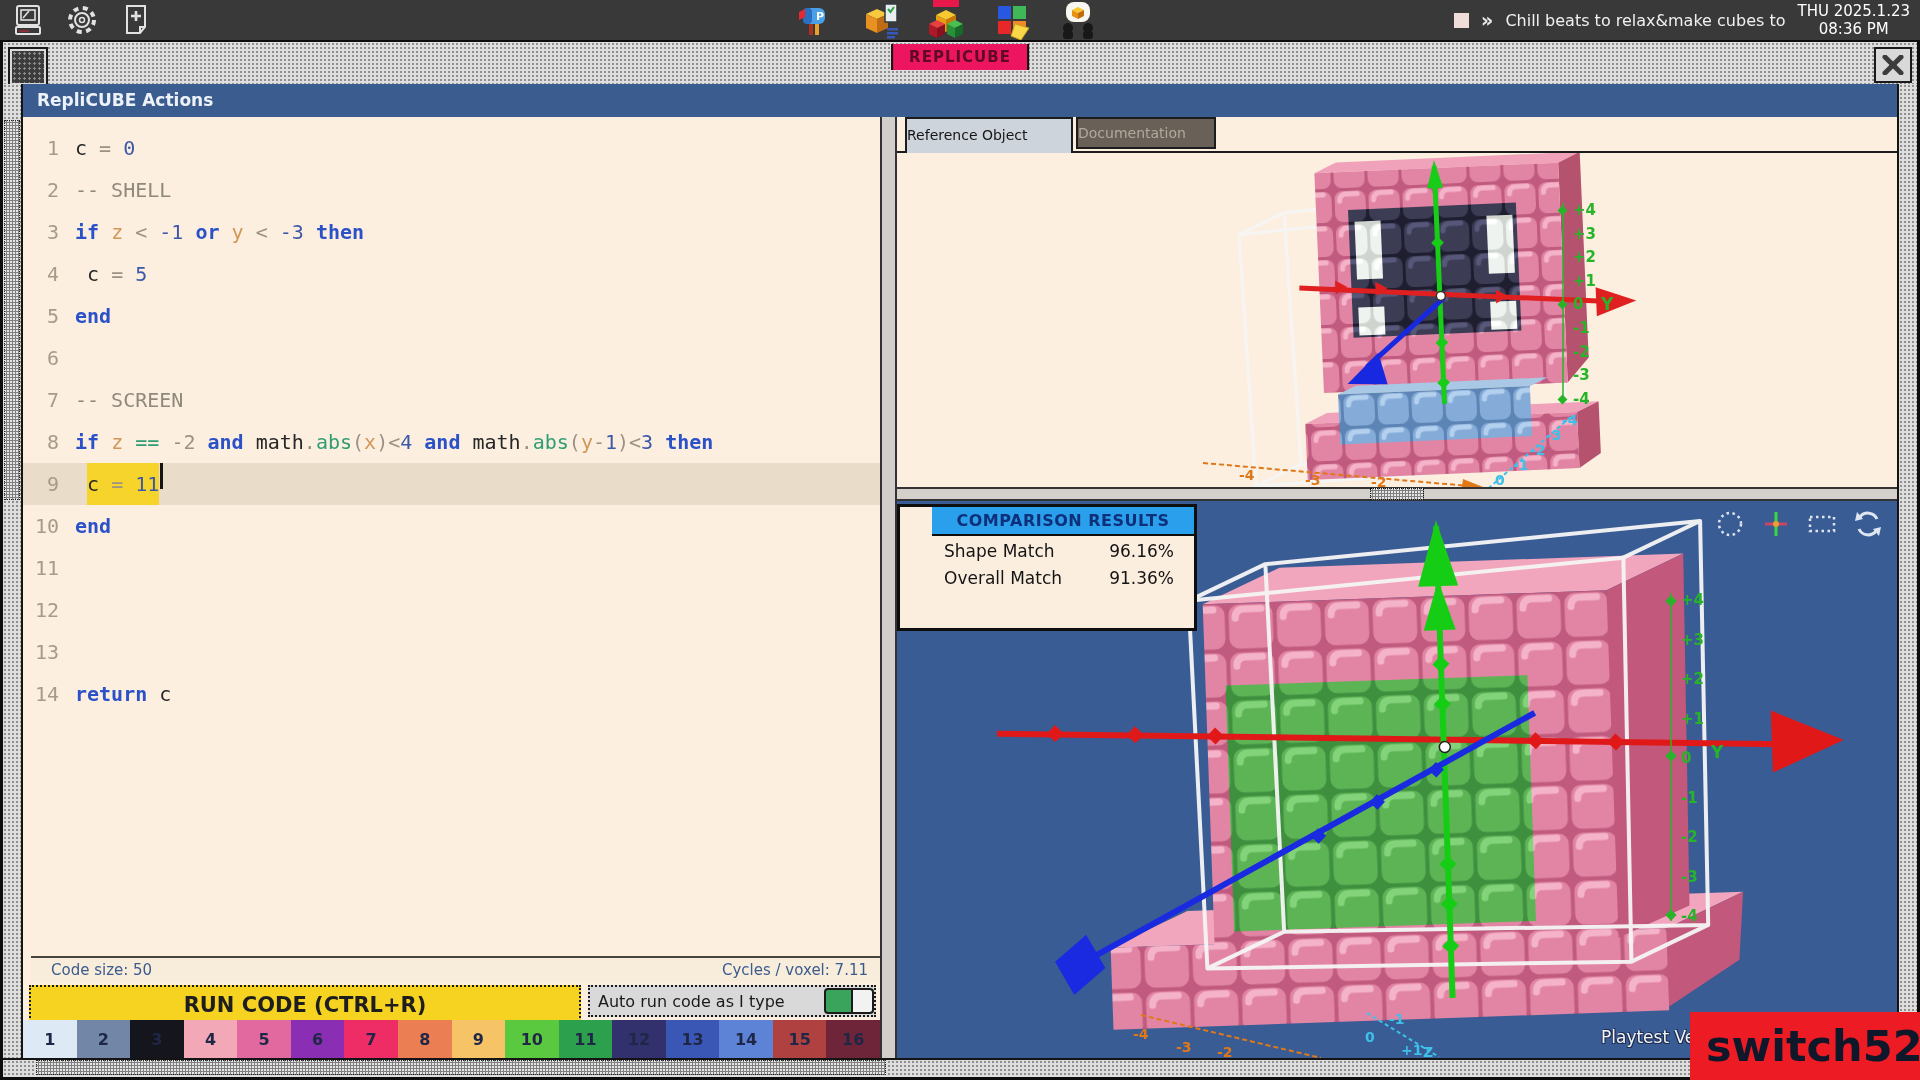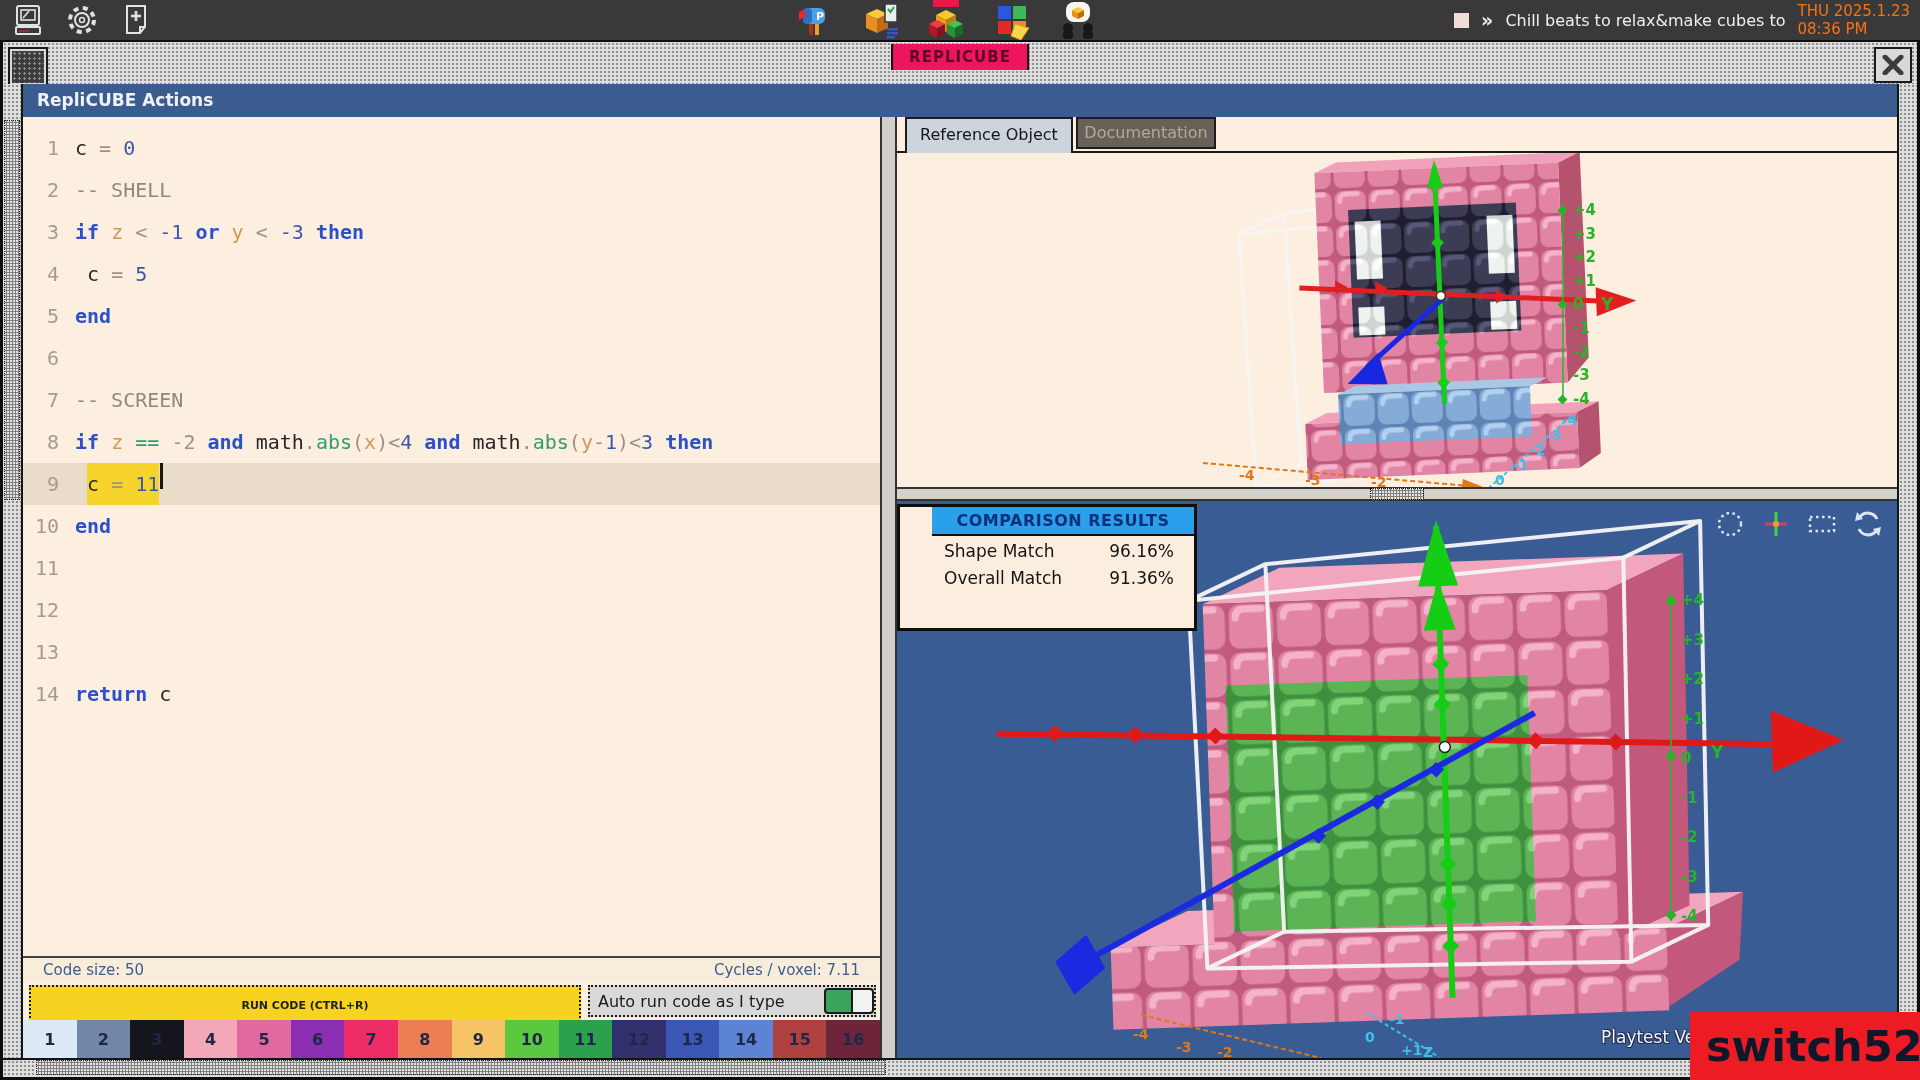--- a/index.html
+++ b/index.html
@@ -9,21 +9,21 @@
   
   .topbar{position:absolute;left:0;top:0;width:1920px;height:40px;background:#393939;}
   .tb-left{position:absolute;left:10px;top:2px;display:flex;gap:18px;align-items:center;height:36px;}
   .tb-icon{width:36px;height:36px;display:block;}
   .tb-center{position:absolute;left:795px;top:0;display:flex;gap:28px;align-items:flex-end;height:40px;}
   .px-icon{width:38px;height:40px;display:block;}
   .tb-right{position:absolute;right:10px;top:0;height:40px;display:flex;align-items:center;gap:12px;}
   .stop-sq{width:15px;height:15px;background:#f0dcd8;display:inline-block;}
   .chev{color:#e9e9e9;font-size:19px;font-weight:bold;}
   .np-text{color:#f0f0f0;font-size:16px;white-space:nowrap;}
-  .dt{color:#f97316;font-size:15px;line-height:1.2;text-align:left;}
+  .dt{color:#ffffff;font-size:15px;line-height:1.2;text-align:center;}
 
   
   .dither{background-color:#dedede;background-image:radial-gradient(#8f8f8f 1px, transparent 1.3px);background-size:4px 4px;}
   .dither2{background-color:#e6e6e6;background-image:radial-gradient(#7f7f7f 1px, transparent 1.2px);background-size:3px 3px;}
 
   
   .titlebar{position:absolute;left:3px;top:42px;right:3px;height:42px;border-bottom:2px solid #111;}
   .menu-btn{position:absolute;left:8px;top:47px;width:32px;height:32px;background:#d9d9d9;border:2px solid #1a1a1a;padding:2px;cursor:pointer;}
   .menu-btn .inner{width:100%;height:100%;background:#3c3c3c;background-image:radial-gradient(#8a8a8a 1px, transparent 1.2px);background-size:5px 5px;}
   .win-title{position:absolute;left:50%;transform:translateX(-50%);top:44px;height:26px;line-height:26px;
@@ -49,42 +49,42 @@
   .tk-k{color:#2b51c8;font-weight:600;}
   .tk-i{color:#262626;}
   .tk-v{color:#d09757;}
   .tk-n{color:#3c58a8;}
   .tk-o{color:#9b9285;}
   .tk-c{color:#8f897c;}
   .tk-f{color:#2f9d73;}
   .sel{background:#f7d42c;}
   .caret{display:inline-block;width:3px;height:26px;background:#141414;vertical-align:middle;margin-left:1px;}
 
-  .statusbar{position:absolute;left:0;top:839px;width:857px;height:26px;border-top:2px solid #45443e;background:#f8ecdb;
+  .statusbar{position:absolute;left:8px;top:839px;width:857px;height:26px;border-top:2px solid #45443e;background:#f8ecdb;
     display:flex;justify-content:space-between;align-items:center;padding:0 20px;box-sizing:border-box;
     color:#3b5c8e;font-size:15px;}
   .runrow{position:absolute;left:0;top:865px;width:857px;height:38px;background:#fcefe0;}
   .runbtn{position:absolute;left:6px;top:3px;width:552px;height:40px;background:#f6d320;border:2px dotted #1a1a1a;
-    font-family:"DejaVu Sans", sans-serif;font-size:11px;font-weight:600;color:#1e1e1e;cursor:pointer;text-align:center;}
+    font-family:"DejaVu Sans", sans-serif;font-size:21px;font-weight:600;color:#1e1e1e;cursor:pointer;text-align:center;}
   .autorun{position:absolute;left:565px;top:3px;width:288px;height:32px;background:#d9d9d9;border:2px dotted #1a1a1a;
     box-sizing:border-box;display:flex;align-items:center;justify-content:space-between;padding:0 0 0 8px;}
   .autorun span.lbl{font-size:16px;color:#1a1a1a;}
   .toggle{width:46px;height:22px;border:2px solid #1a1a1a;border-radius:4px;background:#3aa35c;position:relative;flex:none;cursor:pointer;}
   .knob{position:absolute;right:0;top:0;width:21px;height:22px;background:#f2f2f2;border-left:2px solid #1a1a1a;border-radius:0 3px 3px 0;box-sizing:border-box;}
 
   .palette{position:absolute;left:0;top:903px;width:857px;height:38px;display:flex;}
   .pcell{flex:1;display:flex;align-items:center;justify-content:center;
     color:#1f2747;font-size:16px;font-weight:600;cursor:pointer;}
 
   
   .vdiv{position:absolute;left:880px;top:117px;width:17px;height:941px;background:#d2cec9;
     border-left:2px solid #333;border-right:2px solid #333;box-sizing:border-box;}
   .rightcol{position:absolute;left:897px;top:117px;width:1000px;height:941px;}
   .tabsrow{position:absolute;left:0;top:0;width:1000px;height:36px;background:#fcefe0;border-bottom:2px solid #1c1c1c;box-sizing:border-box;}
-  .tab{position:absolute;top:0;font-size:16px;text-align:center;box-sizing:border-box;cursor:pointer;}
+  .tab{position:absolute;top:0;font-size:14px;box-sizing:border-box;cursor:pointer;}
   .tab.active{left:8px;width:168px;height:36px;line-height:32px;background:#cdd4db;border:2px solid #1c1c1c;border-bottom:none;color:#161616;z-index:2;}
   .tab.inactive{left:179px;width:140px;height:32px;line-height:28px;margin-top:0;background:#696157;border:2px solid #1c1c1c;color:#b2a99d;}
   .refview{position:absolute;left:0;top:36px;width:1000px;height:334px;background:#fcefe0;overflow:hidden;}
   .hdiv{position:absolute;left:0;top:370px;width:1000px;height:14px;background:#d4d0cb;border-top:2px solid #333;border-bottom:2px solid #333;box-sizing:border-box;}
   .handle{position:absolute;left:473px;top:-1px;width:54px;height:12px;border:1px dotted #111;box-sizing:border-box;}
   .playview{position:absolute;left:0;top:384px;width:1000px;height:557px;background:#3a5c94;overflow:hidden;}
 
   
   .cmpbox{position:absolute;left:0;top:3px;width:300px;height:127px;background:#fceede;border:3px solid #0e0e0e;box-sizing:border-box;z-index:5;padding-left:32px;}
   .cmphead{height:27px;line-height:27px;text-align:center;background:#2aa0ec;color:#0e2f7a;font-weight:bold;font-size:16px;border-bottom:2px solid #0e0e0e;letter-spacing:.5px;}

